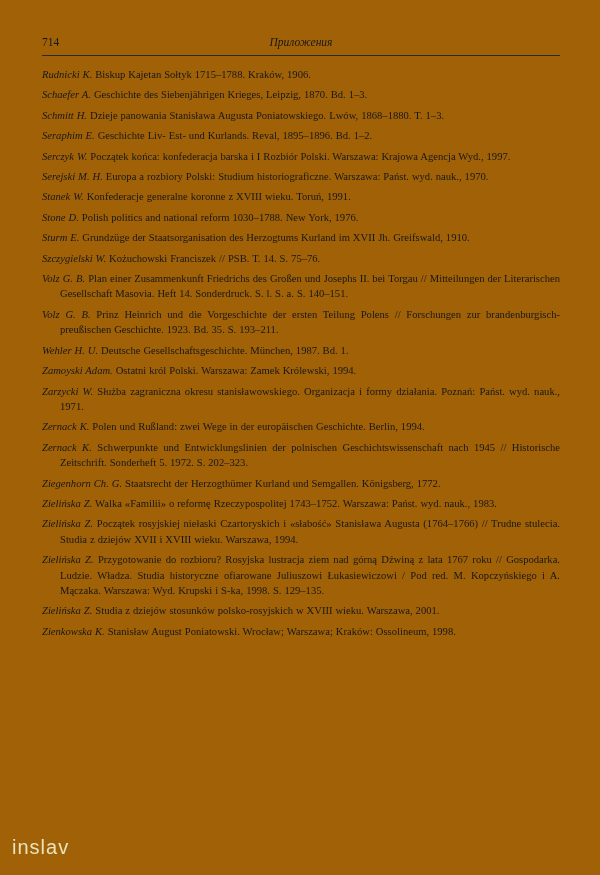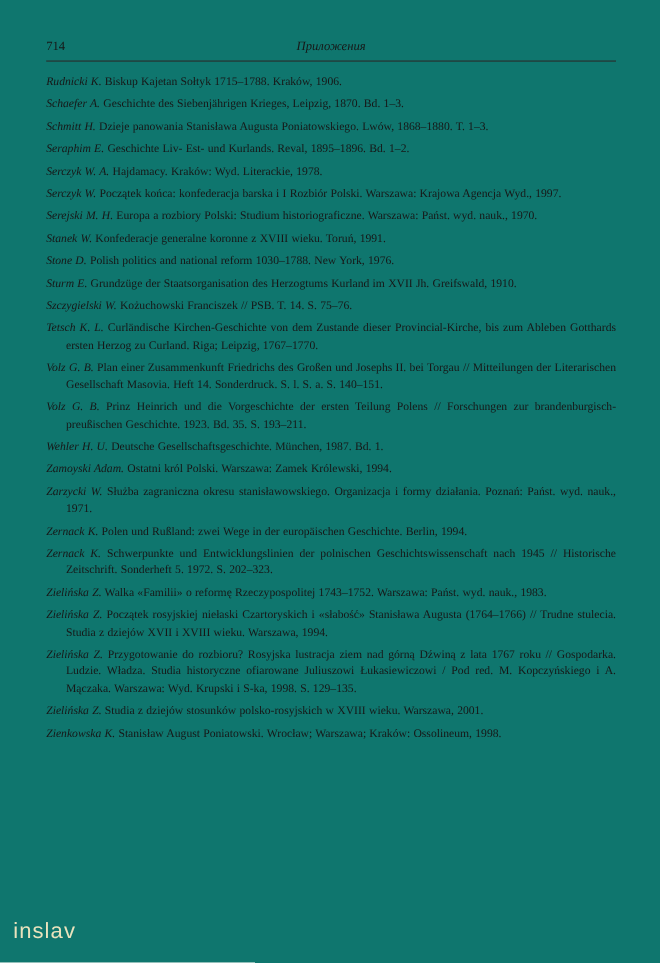--- a/index.html
+++ b/index.html
@@ -4,21 +4,21 @@
 <style>
   html, body {
     margin: 0;
     padding: 0;
     background: #fbfbf8;
   }
   .page {
     position: relative;
     width: 600px;
     height: 875px;
-    background: #0f766e;
+    background: #a16207;
     box-sizing: border-box;
     padding: 34px 40px 0 42px;
     font-family: "Liberation Serif", "DejaVu Serif", serif;
     color: #171717;
     overflow: hidden;
   }
   .page-header {
     position: relative;
     height: 17px;
     border-bottom: 1px solid #2a2a2a;
@@ -69,35 +69,34 @@
 <div class="page">
   <header class="page-header">
     <span class="page-number">714</span>
     <span class="header-title">Приложения</span>
   </header>
   <main class="bibliography" id="bibliography">
       <p class="entry"><span class="author">Rudnicki K.</span> <span>Biskup Kajetan Sołtyk 1715–1788. Kraków, 1906.</span></p>
       <p class="entry"><span class="author">Schaefer A.</span> <span>Geschichte des Siebenjährigen Krieges, Leipzig, 1870. Bd. 1–3.</span></p>
       <p class="entry"><span class="author">Schmitt H.</span> <span>Dzieje panowania Stanisława Augusta Poniatowskiego. Lwów, 1868–1880. T. 1–3.</span></p>
       <p class="entry"><span class="author">Seraphim E.</span> <span>Geschichte Liv- Est- und Kurlands. Reval, 1895–1896. Bd. 1–2.</span></p>
-      <p class="entry"><span class="author">Serczyk W. A.</span> <span>Hajdamacy. Kraków: Wyd. Literackie, 1978.</span></p>
       <p class="entry"><span class="author">Serczyk W.</span> <span>Początek końca: konfederacja barska i I Rozbiór Polski. Warszawa: Krajowa Agencja Wyd., 1997.</span></p>
       <p class="entry"><span class="author">Serejski M. H.</span> <span>Europa a rozbiory Polski: Studium historiograficzne. Warszawa: Państ. wyd. nauk., 1970.</span></p>
       <p class="entry"><span class="author">Stanek W.</span> <span>Konfederacje generalne koronne z XVIII wieku. Toruń, 1991.</span></p>
       <p class="entry"><span class="author">Stone D.</span> <span>Polish politics and national reform 1030–1788. New York, 1976.</span></p>
       <p class="entry"><span class="author">Sturm E.</span> <span>Grundzüge der Staatsorganisation des Herzogtums Kurland im XVII Jh. Greifswald, 1910.</span></p>
       <p class="entry"><span class="author">Szczygielski W.</span> <span>Kożuchowski Franciszek // PSB. T. 14. S. 75–76.</span></p>
-      <p class="entry"><span class="author">Tetsch K. L.</span> <span>Curländische Kirchen-Geschichte von dem Zustande dieser Provincial-Kirche, bis zum Ableben Gotthards ersten Herzog zu Curland. Riga; Leipzig, 1767–1770.</span></p>
       <p class="entry"><span class="author">Volz G. B.</span> <span>Plan einer Zusammenkunft Friedrichs des Großen und Josephs II. bei Torgau // Mitteilungen der Literarischen Gesellschaft Masovia. Heft 14. Sonderdruck. S. l. S. a. S. 140–151.</span></p>
       <p class="entry"><span class="author">Volz G. B.</span> <span>Prinz Heinrich und die Vorgeschichte der ersten Teilung Polens // Forschungen zur brandenburgisch-preußischen Geschichte. 1923. Bd. 35. S. 193–211.</span></p>
       <p class="entry"><span class="author">Wehler H. U.</span> <span>Deutsche Gesellschaftsgeschichte. München, 1987. Bd. 1.</span></p>
       <p class="entry"><span class="author">Zamoyski Adam.</span> <span>Ostatni król Polski. Warszawa: Zamek Królewski, 1994.</span></p>
       <p class="entry"><span class="author">Zarzycki W.</span> <span>Służba zagraniczna okresu stanisławowskiego. Organizacja i formy działania. Poznań: Państ. wyd. nauk., 1971.</span></p>
       <p class="entry"><span class="author">Zernack K.</span> <span>Polen und Rußland: zwei Wege in der europäischen Geschichte. Berlin, 1994.</span></p>
       <p class="entry"><span class="author">Zernack K.</span> <span>Schwerpunkte und Entwicklungslinien der polnischen Geschichtswissenschaft nach 1945 // Historische Zeitschrift. Sonderheft 5. 1972. S. 202–323.</span></p>
+      <p class="entry"><span class="author">Ziegenhorn Ch. G.</span> <span>Staatsrecht der Herzogthümer Kurland und Semgallen. Königsberg, 1772.</span></p>
       <p class="entry"><span class="author">Zielińska Z.</span> <span>Walka «Familii» o reformę Rzeczypospolitej 1743–1752. Warszawa: Państ. wyd. nauk., 1983.</span></p>
       <p class="entry"><span class="author">Zielińska Z.</span> <span>Początek rosyjskiej niełaski Czartoryskich i «słabość» Stanisława Augusta (1764–1766) // Trudne stulecia. Studia z dziejów XVII i XVIII wieku. Warszawa, 1994.</span></p>
       <p class="entry"><span class="author">Zielińska Z.</span> <span>Przygotowanie do rozbioru? Rosyjska lustracja ziem nad górną Dźwiną z lata 1767 roku // Gospodarka. Ludzie. Władza. Studia historyczne ofiarowane Juliuszowi Łukasiewiczowi / Pod red. M. Kopczyńskiego i A. Mączaka. Warszawa: Wyd. Krupski i S-ka, 1998. S. 129–135.</span></p>
       <p class="entry"><span class="author">Zielińska Z.</span> <span>Studia z dziejów stosunków polsko-rosyjskich w XVIII wieku. Warszawa, 2001.</span></p>
       <p class="entry"><span class="author">Zienkowska K.</span> <span>Stanisław August Poniatowski. Wrocław; Warszawa; Kraków: Ossolineum, 1998.</span></p>
     </main>
   <div class="watermark">inslav</div>
 </div>
 
 </body></html>

